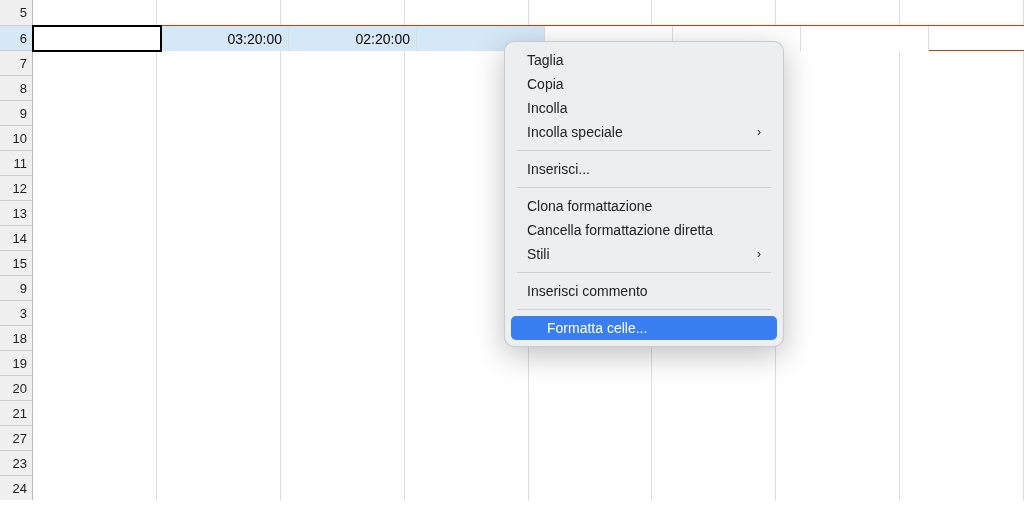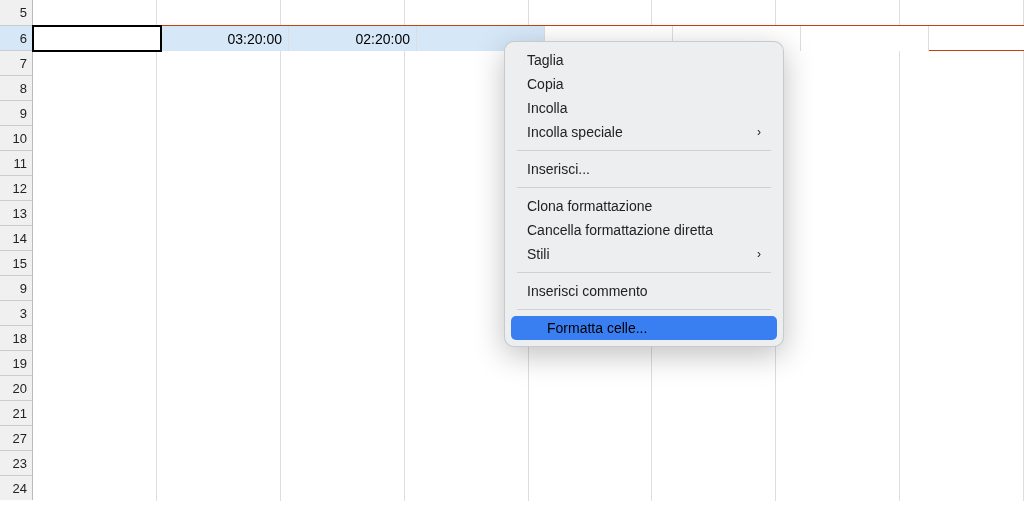--- a/index.html
+++ b/index.html
@@ -96,21 +96,21 @@
       align-items: center;
       justify-content: space-between;
       font-size: 14px;
       color: #222;
       cursor: default;
       margin: 0 6px;
       border-radius: 5px;
     }
     .menu-item.highlighted {
       background: #3a7ff2;
-      color: #000000;
+      color: #ffffff;
       padding-left: 36px;
     }
     .menu-sep {
       height: 1px;
       background: #d0d0d0;
       margin: 6px 12px;
     }
     .submenu-arrow {
       font-size: 12px;
     }

